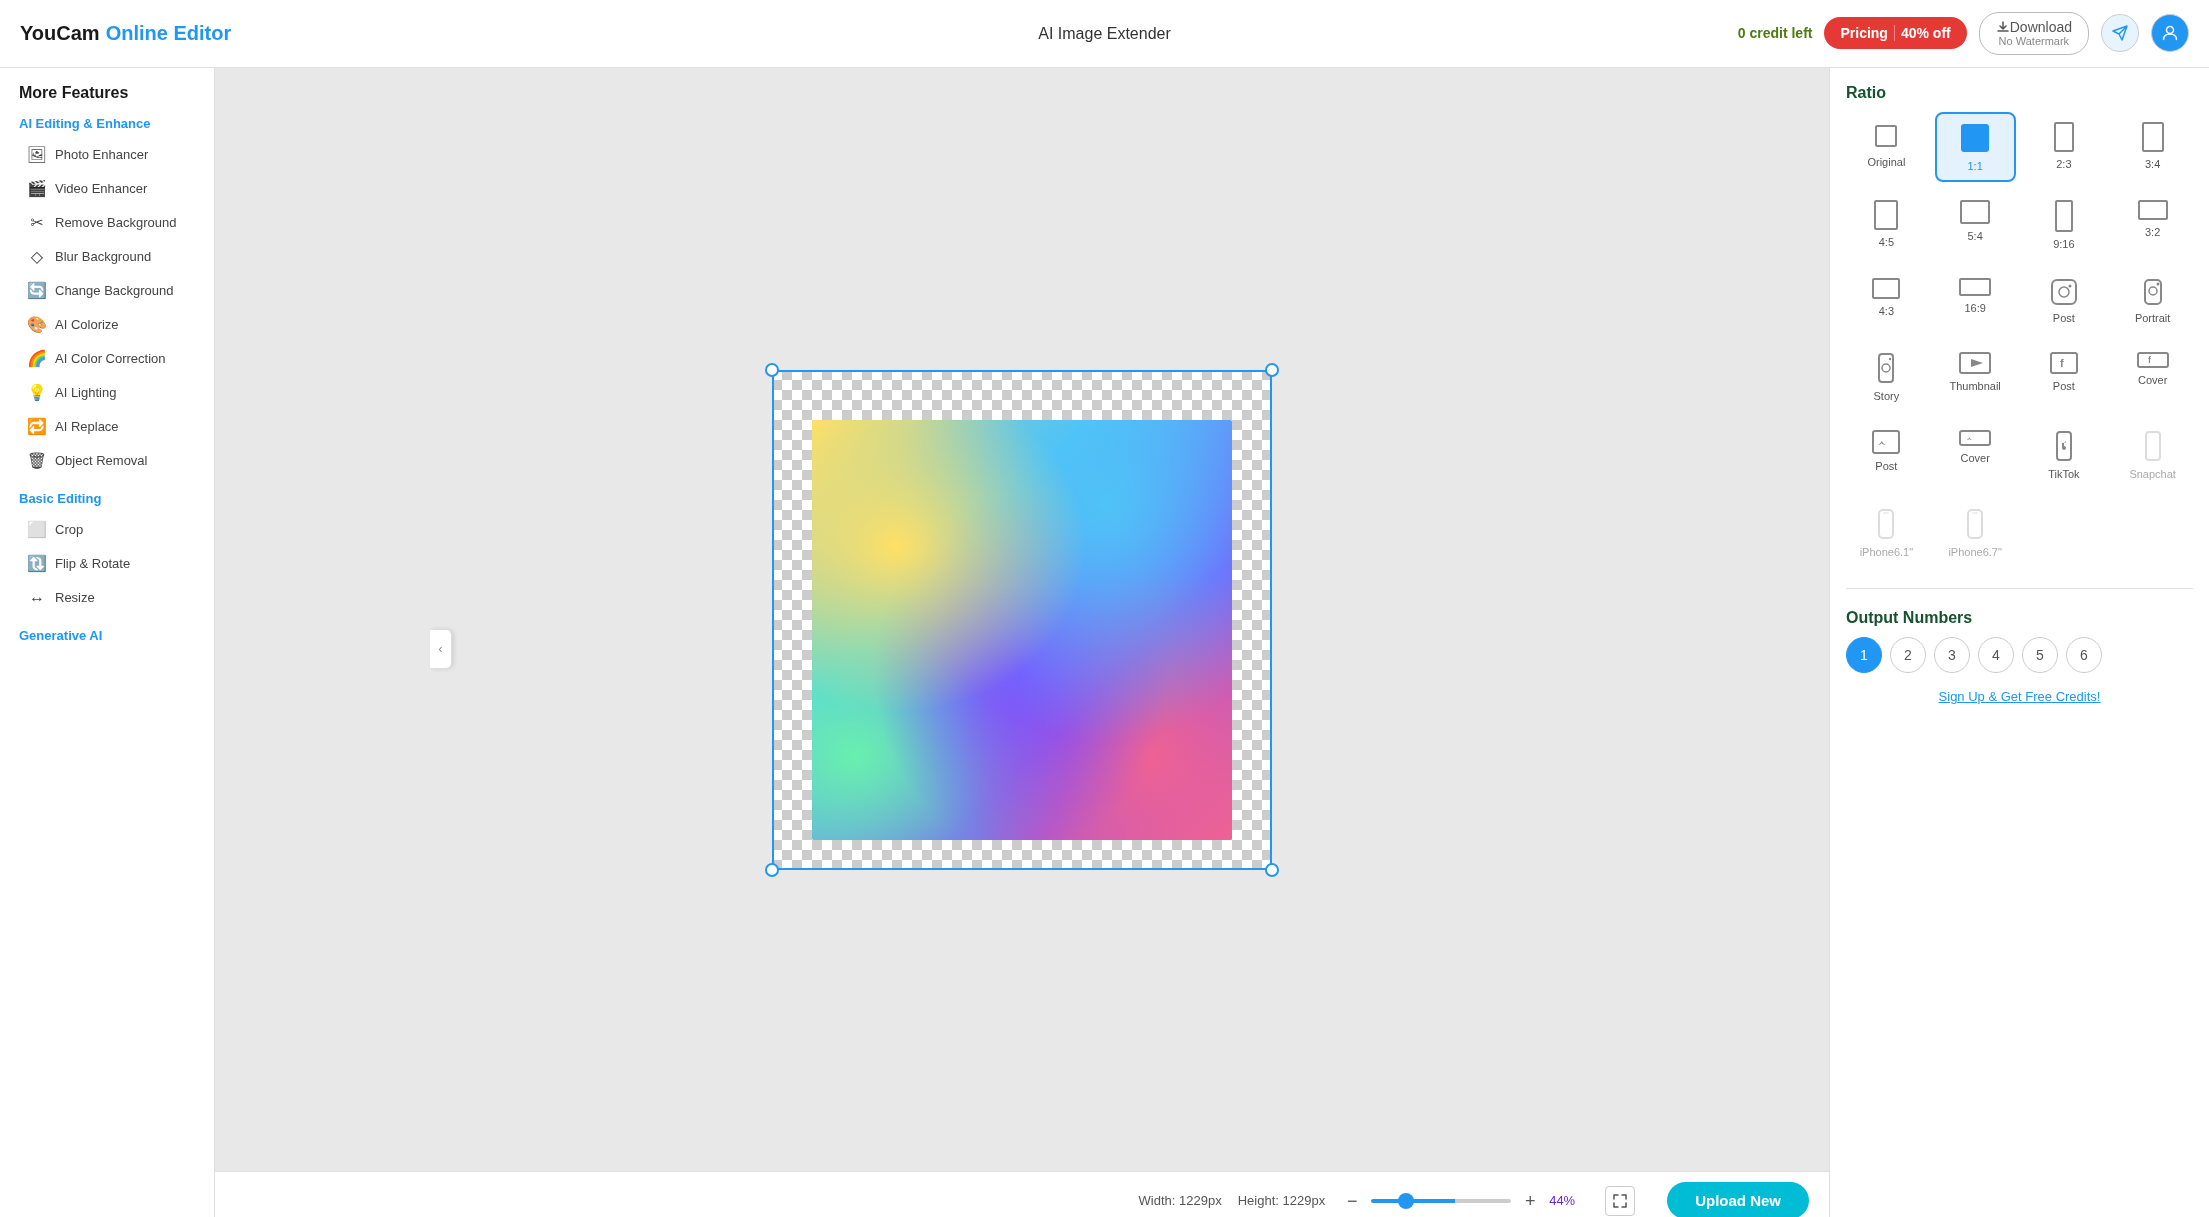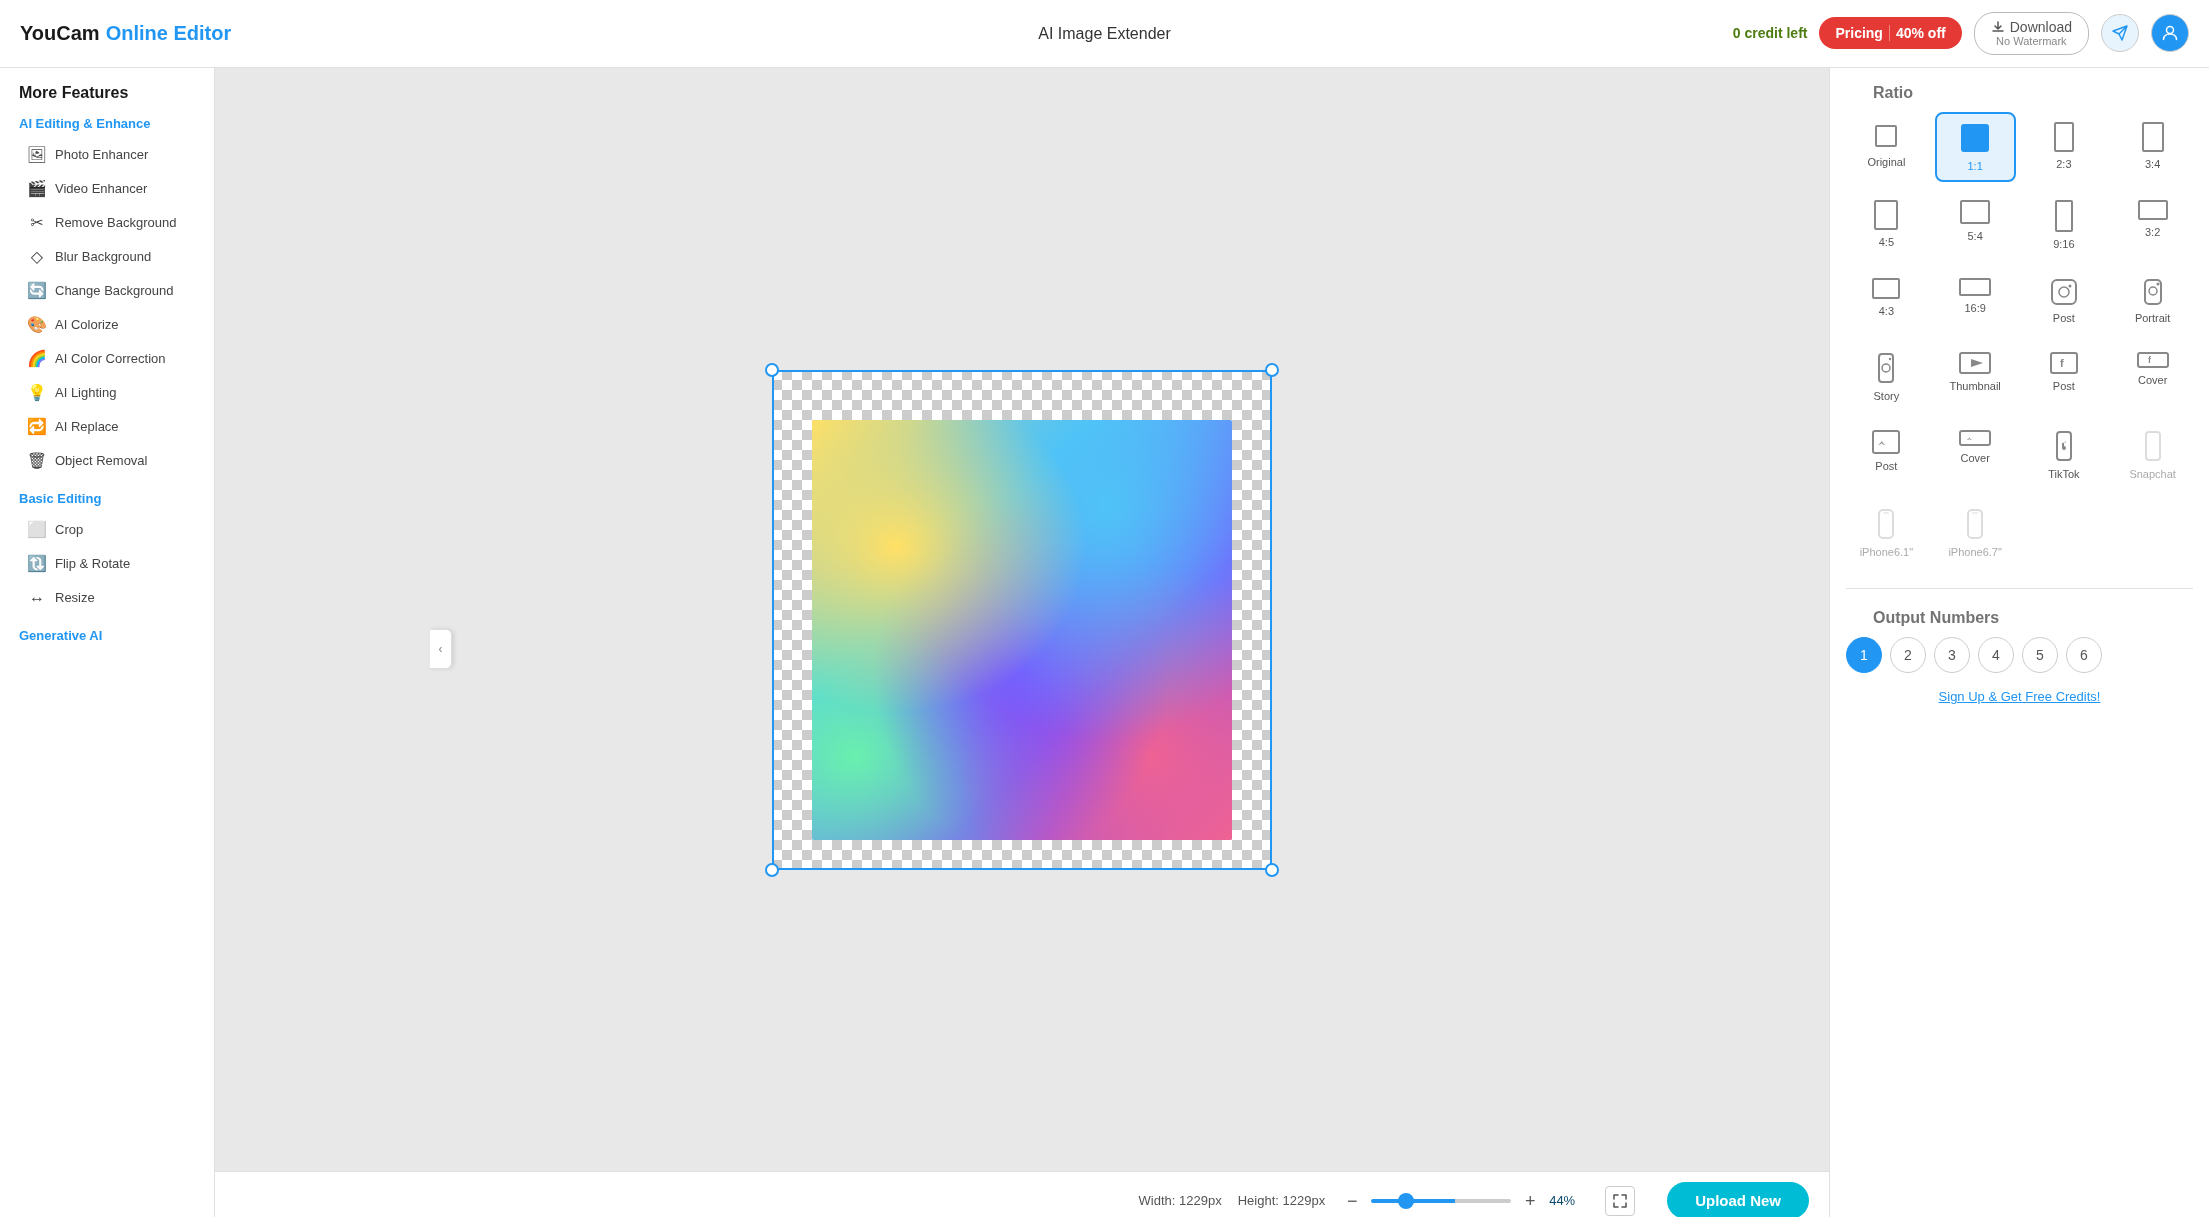--- a/index.html
+++ b/index.html
@@ -13,21 +13,21 @@
     }
     .logo { display: flex; align-items: center; gap: 6px; font-size: 20px; font-weight: 700; }
     .logo-youcam { color: #1a1a1a; }
     .logo-online { color: #2196f3; }
     .header-title { font-size: 16px; font-weight: 500; color: #333; position: absolute; left: 50%; transform: translateX(-50%); }
     .header-right { display: flex; align-items: center; gap: 12px; }
     .credit-text { color: #4d7c0f; font-weight: 700; font-size: 14px; }
     .pricing-btn { background: #e53935; color: #fff; border: none; border-radius: 20px; padding: 8px 16px; font-size: 14px; font-weight: 600; cursor: pointer; display: flex; align-items: center; gap: 6px; }
     .pricing-sep { background: rgba(255,255,255,0.4); width: 1px; height: 16px; }
     .download-btn { background: #fff; color: #555; border: 1.5px solid #bbb; border-radius: 20px; padding: 6px 16px; font-size: 14px; cursor: pointer; display: flex; flex-direction: column; align-items: center; line-height: 1.2; }
-    .download-btn .dl-main { font-weight: 500; display: flex; align-items: center; gap: 5px; }
+    .download-btn .dl-main { font-weight: 500; display: flex; align-items: center; }
     .download-btn .dl-sub { font-size: 11px; color: #888; }
     .icon-circle-btn { width: 38px; height: 38px; border-radius: 50%; border: 1.5px solid #ccc; background: #e8f4fd; display: flex; align-items: center; justify-content: center; cursor: pointer; color: #2196f3; }
 
     
     .app-body { display: flex; height: calc(100vh - 56px); overflow: hidden; }
 
     
     .sidebar { width: 215px; background: #fff; border-right: 1px solid #e0e0e0; overflow-y: auto; padding: 16px 19px; flex-shrink: 0; }
     .sidebar-section-title { font-size: 16px; font-weight: 700; color: #1a1a1a; margin-bottom: 10px; }
     .sidebar-category { font-size: 13px; font-weight: 600; color: #2196f3; margin: 14px 0 6px; }
@@ -77,27 +77,27 @@
     
     .collapse-btn { position: absolute; left: 215px; top: 50%; transform: translateY(-50%); width: 22px; height: 40px; background: #fff; border: 1px solid #ddd; border-left: none; border-radius: 0 6px 6px 0; display: flex; align-items: center; justify-content: center; cursor: pointer; color: #888; font-size: 12px; z-index: 20; box-shadow: 2px 0 4px rgba(0,0,0,0.1); }
 
     
     .bottom-bar { background: #fff; border-top: 1px solid #e0e0e0; padding: 10px 20px; display: flex; align-items: center; justify-content: flex-end; gap: 16px; }
     .dim-label { color: #555; font-size: 13px; }
     .zoom-controls { display: flex; align-items: center; gap: 8px; }
     .zoom-btn { width: 22px; height: 22px; border: none; background: none; font-size: 18px; color: #555; cursor: pointer; line-height: 1; }
     .zoom-slider { width: 140px; -webkit-appearance: none; height: 4px; border-radius: 2px; background: linear-gradient(to right, #2196f3 60%, #ccc 60%); outline: none; cursor: pointer; }
     .zoom-slider::-webkit-slider-thumb { -webkit-appearance: none; width: 16px; height: 16px; border-radius: 50%; background: #2196f3; cursor: pointer; }
-    .zoom-pct { color: #0c4a6e; font-size: 13px; min-width: 40px; }
+    .zoom-pct { color: #6d28d9; font-size: 13px; min-width: 40px; }
     .fullscreen-btn { width: 30px; height: 30px; border: 1.5px solid #ccc; border-radius: 4px; background: #fff; display: flex; align-items: center; justify-content: center; cursor: pointer; color: #555; font-size: 14px; }
     .upload-new-btn { background: #00bcd4; color: #fff; border: none; border-radius: 24px; padding: 10px 28px; font-size: 15px; font-weight: 600; cursor: pointer; margin-left: 16px; }
 
     
     .right-panel { width: 380px; background: #fff; border-left: 1px solid #e0e0e0; overflow-y: auto; padding: 16px; flex-shrink: 0; display: flex; flex-direction: column; gap: 16px; }
-    .panel-section-title { font-size: 16px; font-weight: 700; color: #737373; margin-bottom: 10px; margin-left: 27px; }
+    .panel-section-title { font-size: 16px; font-weight: 700; color: #14532d; margin-bottom: 10px; }
 
     
     .ratio-grid { display: grid; grid-template-columns: repeat(4, 1fr); gap: 8px; }
     .ratio-item { display: flex; flex-direction: column; align-items: center; gap: 6px; cursor: pointer; padding: 8px 4px; border-radius: 8px; border: 2px solid transparent; }
     .ratio-item.active { border-color: #2196f3; background: #e3f2fd; }
     .ratio-icon { display: flex; align-items: center; justify-content: center; }
     .ratio-label { font-size: 11px; color: #555; text-align: center; font-weight: 500; }
     .ratio-item.active .ratio-label { color: #2196f3; }
 
     

